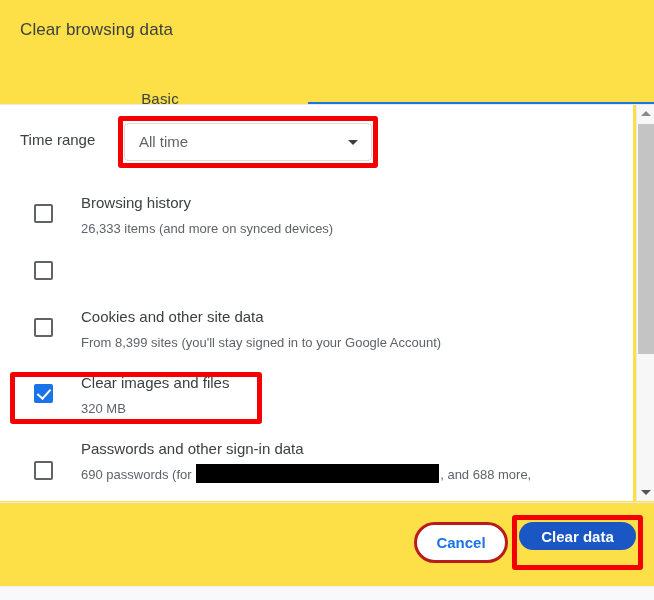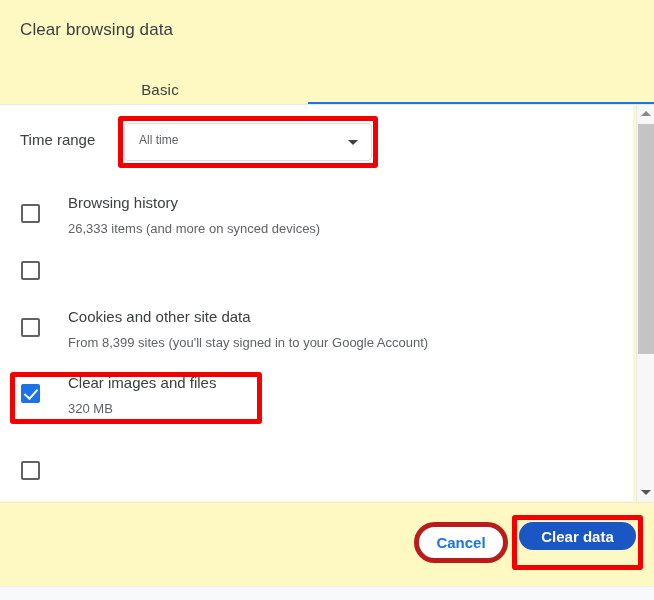--- a/index.html
+++ b/index.html
@@ -5,41 +5,41 @@
   * { box-sizing: border-box; margin: 0; padding: 0; }
   html, body {
     width: 654px; height: 600px;
     background: #ffffff;
     font-family: "Liberation Sans", sans-serif;
     overflow: hidden;
   }
   .dialog {
     position: relative;
     width: 654px; height: 600px;
-    background: #fef9c3;
+    background: #fde047;
   }
 
   
   .title {
     position: absolute;
     left: 20px; top: 20px;
     font-size: 17px;
     color: #3c4043;
     letter-spacing: .1px;
   }
 
   
   .tabs {
     position: absolute;
     left: 0; top: 60px;
     width: 654px; height: 45px;
   }
   .tab {
     position: absolute;
-    top: 7px; height: 45px;
+    top: 16px; height: 45px;
     display: flex; align-items: center; justify-content: center;
     font-size: 15px;
     letter-spacing: .2px;
     cursor: pointer;
     user-select: none;
     padding-left: 12px;
   }
   .tab-basic { left: 0; width: 308px; color: #3c4043; }
   .tab-advanced { left: 308px; width: 346px; color: #1a73e8; }
   .tab-underline {
@@ -77,36 +77,36 @@
     left: 124px; top: 123px;
     width: 248px; height: 38px;
     border: 1px solid #dadce0;
     border-radius: 4px;
     background: #fff;
     cursor: pointer;
   }
   .select-value {
     position: absolute;
     left: 14px; top: 9px;
-    font-size: 12px;
+    font-size: 15px;
     color: #5f6368;
   }
   .select-arrow {
     position: absolute;
     right: 13px; top: 16px;
     width: 0; height: 0;
     border-left: 5px solid transparent;
     border-right: 5px solid transparent;
     border-top: 5px solid #3c4043;
   }
 
   
   .row {
     position: absolute;
-    left: 0;
+    left: 13px;
     width: 633px; height: 54px;
   }
   .checkbox {
     position: absolute;
     left: 21px; top: 14px;
     width: 19px; height: 19px;
     border: 2px solid #5f6368;
     border-radius: 2px;
     background: #fff;
     cursor: pointer;
@@ -197,21 +197,21 @@
     display: flex; align-items: center; justify-content: center;
     border-radius: 21px;
     font-size: 15px;
     font-weight: bold;
     cursor: pointer;
     user-select: none;
   }
   .btn-cancel {
     left: 414px; top: 522px;
     width: 94px; height: 41px;
-    border: 5px solid #b91c1c;
+    border: 3px solid #b91c1c;
     background: #fff;
     color: #1a73e8;
   }
   .btn-clear {
     left: 519px; top: 522px;
     width: 117px; height: 28px;
     background: #1a56c4;
     color: #fff;
   }
   .bottom-strip {
@@ -275,20 +275,22 @@
       <div class="checkbox checked"></div>
       <div class="row-texts">
         <div class="row-title">Clear images and files</div>
         <div class="row-sub">320 MB</div>
       </div>
     </div>
 
     <div class="row" style="top:331px">
       <div class="checkbox" style="top:25px"></div>
       <div class="row-texts">
+        <div class="row-title">Passwords and other sign-in data</div>
+        <div class="row-sub"><span>690 passwords (for </span><span class="redaction"></span><span>, and 688 more,</span></div>
       </div>
     </div>
 
   </div>
 
   <div class="scrollbar">
     <div class="sb-btn sb-up">
       <span class="sb-arrow-up"></span>
     </div>
     <div class="sb-thumb"></div>

